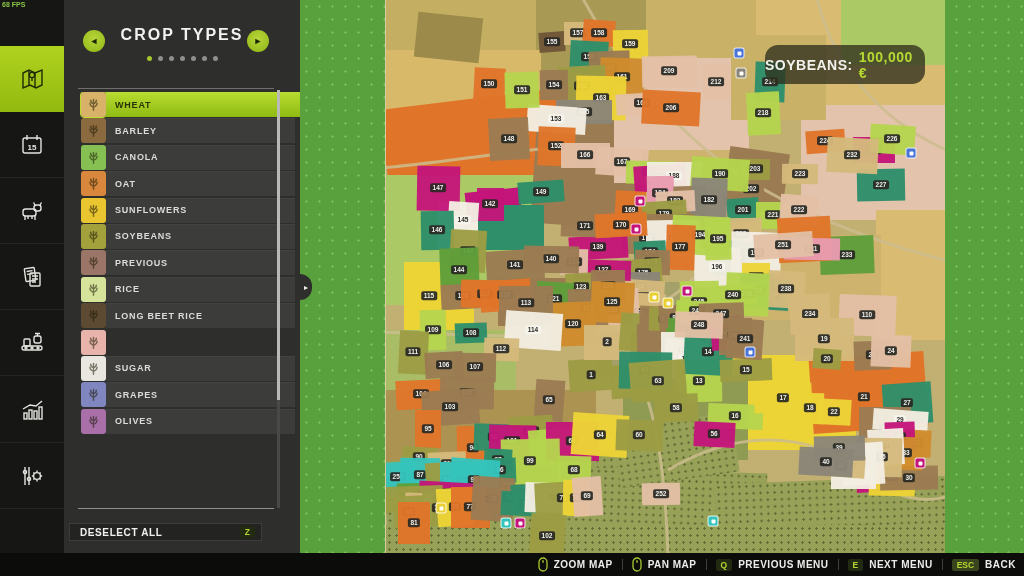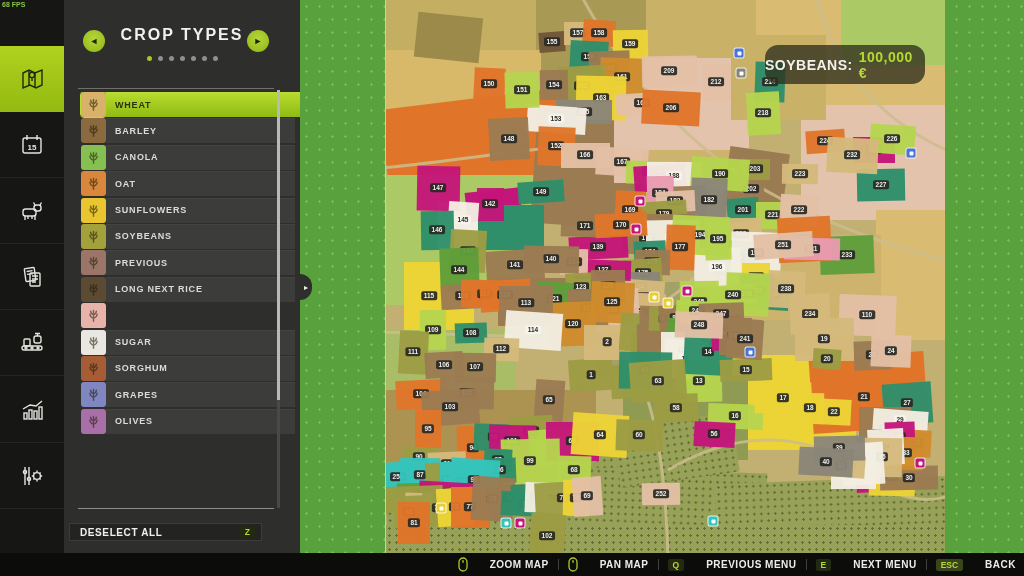--- a/index.html
+++ b/index.html
@@ -91,21 +91,21 @@
   #deselect-bar { position:absolute; left:5px; top:523px; width:193px; height:18px;
     background:#232321; border:1px solid #3c3c3a; display:flex; align-items:center; }
   #deselect-bar .txt { margin-left:10px; color:#f0f0ee; font-size:10px; font-weight:bold; letter-spacing:.6px; flex:1; }
   .key-badge { background:#222a12; color:#b8d432; font-size:8.5px; font-weight:bold;
     padding:1px 5px; border-radius:2px; }
   #deselect-bar .key-badge { margin-right:6px; }
 
   
   #hotbar { position:absolute; left:0; top:553px; width:1024px; height:23px; background:#0c0c0a;
     display:flex; align-items:center; justify-content:flex-end; gap:9px; padding-right:8px; }
-  .hot-item { display:flex; align-items:center; gap:22px; }
+  .hot-item { display:flex; align-items:center; gap:6px; }
   .hot-label { color:#ececea; font-size:10px; font-weight:bold; letter-spacing:.5px; }
   .hot-div { width:1px; height:11px; background:#3f3f3d; }
   .mouse-icon svg { display:block; }
   .key-badge.esc { background:#39451c; }
 </style>
 </head>
 <body>
 
 <div id="stage">
 
@@ -765,54 +765,54 @@
           <div class="crop-tile" style="background:#9b7668">
             <svg>
               <use href="#sprig"></use>
             </svg>
           </div>
           <div class="crop-bar">
             <span class="crop-label">PREVIOUS</span>
           </div>
         </div>
         <div class="crop-row">
+          <div class="crop-tile" style="background:#d6e39a">
+            <svg>
+              <use href="#sprig"></use>
+            </svg>
+          </div>
+          <div class="crop-bar">
+            <span class="crop-label">RICE</span>
+          </div>
+        </div>
+        <div class="crop-row">
           <div class="crop-tile" style="background:#5d4a33">
             <svg>
               <use href="#sprig"></use>
             </svg>
           </div>
           <div class="crop-bar">
-            <span class="crop-label">LONG NEXT RICE</span>
+            <span class="crop-label">LONG BEET RICE</span>
           </div>
         </div>
         <div class="crop-row">
           <div class="crop-tile" style="background:#e7b3ab">
             <svg>
               <use href="#sprig"></use>
             </svg>
           </div>
         </div>
         <div class="crop-row">
           <div class="crop-tile" style="background:#e9e7df">
             <svg>
               <use href="#sprig"></use>
             </svg>
           </div>
           <div class="crop-bar">
             <span class="crop-label">SUGAR</span>
-          </div>
-        </div>
-        <div class="crop-row">
-          <div class="crop-tile" style="background:#a65d36">
-            <svg>
-              <use href="#sprig"></use>
-            </svg>
-          </div>
-          <div class="crop-bar">
-            <span class="crop-label">SORGHUM</span>
           </div>
         </div>
         <div class="crop-row">
           <div class="crop-tile" style="background:#8086c0">
             <svg>
               <use href="#sprig"></use>
             </svg>
           </div>
           <div class="crop-bar">
             <span class="crop-label">GRAPES</span>

